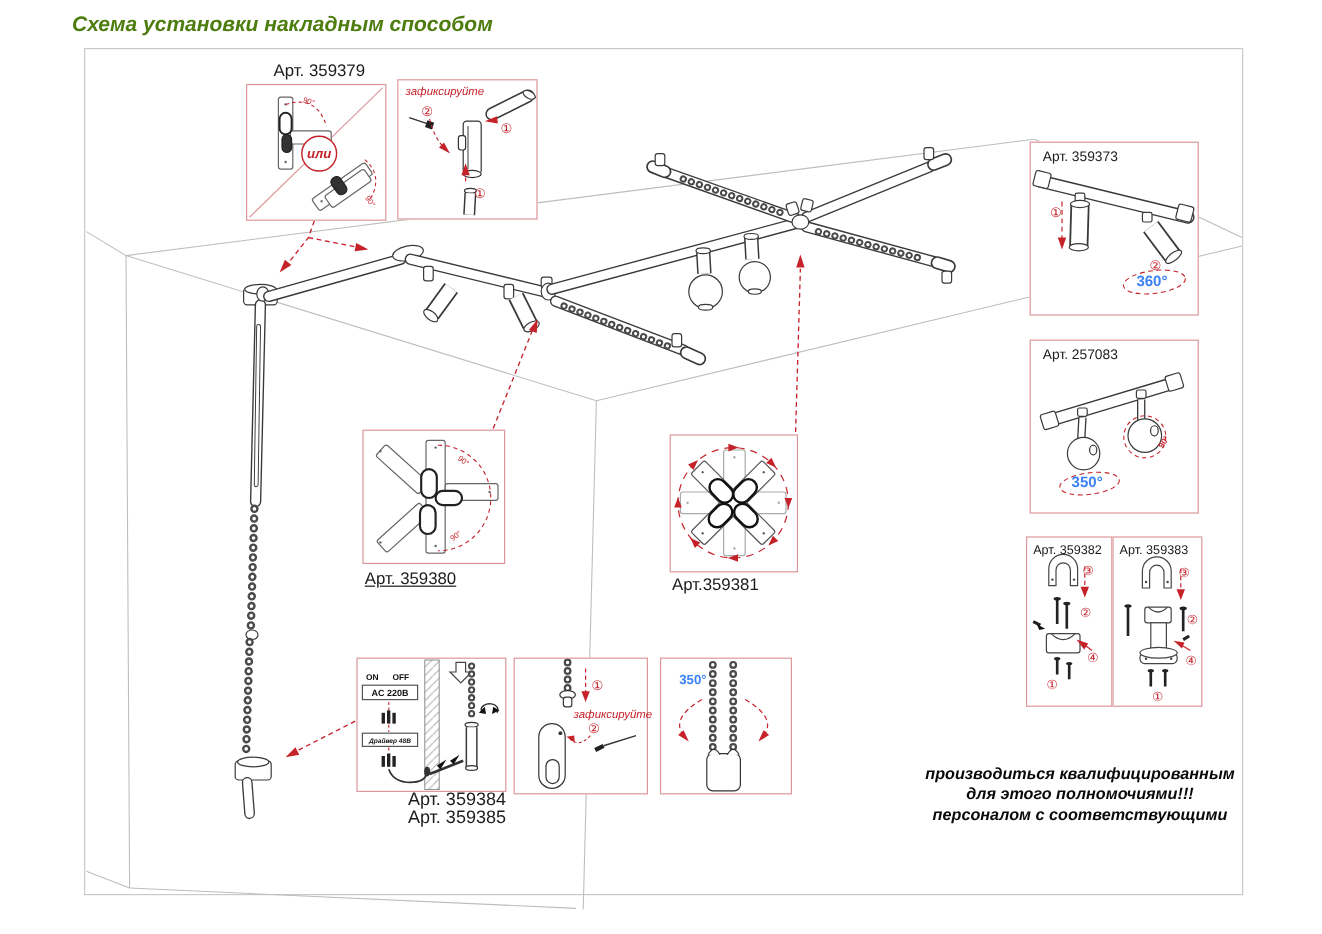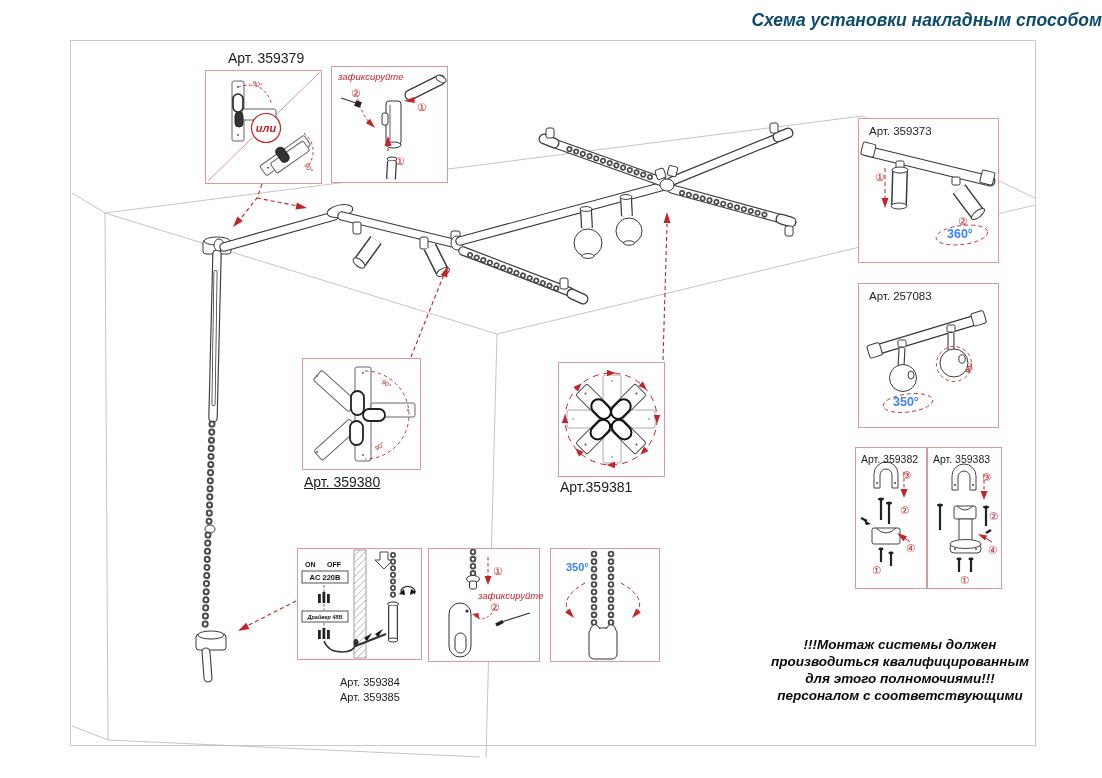--- a/index.html
+++ b/index.html
@@ -1,31 +1,31 @@
 <!DOCTYPE html>
 <html><head>
 <meta charset="utf-8">
 <style>
   html,body{margin:0;padding:0;background:#fff;}
   .stage{position:relative;width:1102px;height:778px;background:#fff;overflow:hidden;
          font-family:"Liberation Sans", sans-serif;}
-  .page-title{position:absolute;left:60px;right:0;top:10px;text-align:right;
-         font-size:17.5px;font-weight:bold;font-style:italic;color:#0c4a6e;}
+  .page-title{position:absolute;left:60px;right:0;top:10px;text-align:left;
+         font-size:17.5px;font-weight:bold;font-style:italic;color:#4d7c0f;}
   .outer-border{position:absolute;left:70px;top:40px;width:964px;height:704px;
          border:1px solid #c9c9c9;}
   .main-svg{position:absolute;left:0;top:0;}
   .box{position:absolute;border:1px solid #dc989b;background:#fff;}
   .box svg{position:absolute;left:0;top:0;}
   .art-label{position:absolute;font-size:14px;color:#1c1c1c;white-space:nowrap;}
   .in-label{position:absolute;font-size:11.5px;color:#1c1c1c;white-space:nowrap;}
   .fix-cap{position:absolute;font-size:9.5px;font-style:italic;color:#c5222a;white-space:nowrap;}
   .angle-big{position:absolute;font-size:12.5px;font-weight:bold;color:#3b82f6;white-space:nowrap;text-align:right;}
   .warning{position:absolute;left:766px;top:636px;width:268px;text-align:center;
          font-size:13.5px;font-weight:bold;font-style:italic;color:#090909;line-height:17px;}
-  .lbl2{position:absolute;font-size:11px;color:#1c1c1c;line-height:14.5px;white-space:nowrap;margin-top:15px;}
+  .lbl2{position:absolute;font-size:15px;color:#1c1c1c;line-height:14.5px;white-space:nowrap;}
 </style>
 </head>
 <body>
 
 <div class="stage">
 
   <div class="page-title">Схема установки накладным способом</div>
   <div class="outer-border"></div>
 
   <svg class="main-svg" width="1102" height="778" viewBox="0 0 1102 778">
@@ -539,19 +539,18 @@
 
       <path d="M34,34 Q6,50 20,66" fill="none" stroke="#c5222a" stroke-width="1" stroke-dasharray="4 3"></path>
       <polygon points="23,69 14.1,63.5 18.7,59.5" fill="#c5222a"></polygon>
       <path d="M70,34 Q98,50 84,66" fill="none" stroke="#c5222a" stroke-width="1" stroke-dasharray="4 3"></path>
       <polygon points="81,69 89.9,63.5 85.3,59.5" fill="#c5222a"></polygon>
     </svg>
     <span class="angle-big" style="left:15px;top:12px;font-size:11px;">350°</span>
   </div>
 
   <div class="warning">
-    <div>!!!Монтаж системы должен</div>
     <div>производиться квалифицированным</div>
     <div>для этого полномочиями!!!</div>
     <div>персоналом с соответствующими</div>
   </div>
 
 </div>
 
 </body></html>

